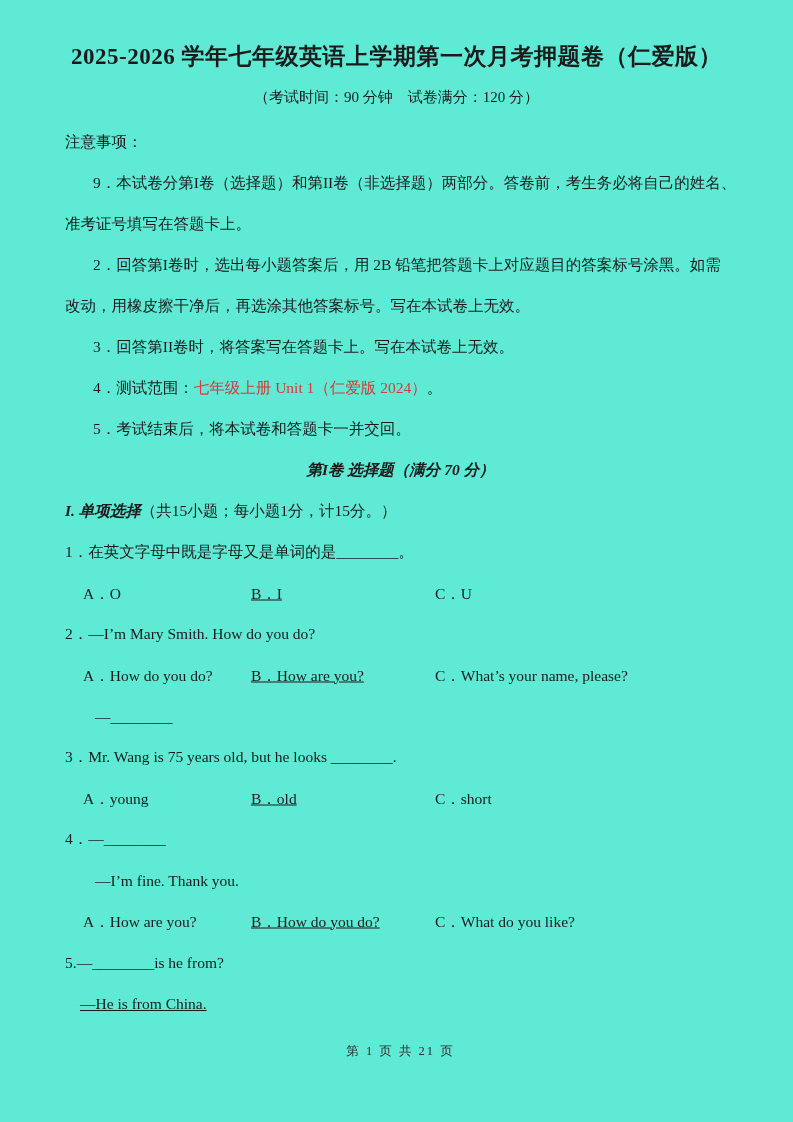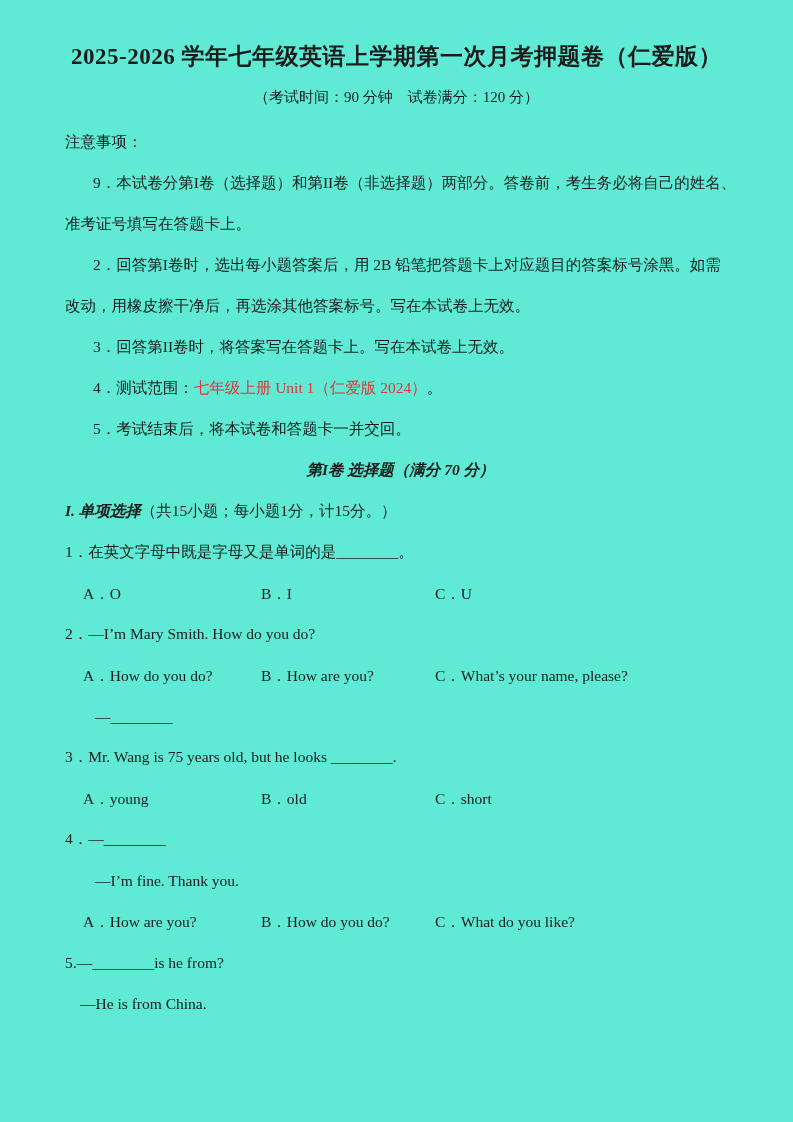--- a/index.html
+++ b/index.html
@@ -33,27 +33,27 @@
   .line {
     height: 41px;
     display: flex;
     align-items: center;
     font-size: 15.5px;
     white-space: nowrap;
   }
   .line.center { justify-content: center; }
   .indent-num { padding-left: 28px; }   
   .indent-dash { padding-left: 30px; }  
-  .indent-dash-sm { padding-left: 15px; }
+  .indent-dash-sm { padding-left: 15px; text-decoration: underline; }
   .bold { font-weight: bold; font-style: italic; }
   .red { color: #d93a3a; }
   .options { position: relative; }
   .options .opt { position: absolute; top: 50%; transform: translateY(-50%); }
   .opt.a { left: 18px; }
-  .opt.b { left: 196px; }
+  .opt.b { left: 186px; text-decoration: underline; }
   .opt.c { left: 370px; }
   .footer-line {
     height: 30px;
     display: flex; align-items: center; justify-content: center;
     font-size: 12.5px;
     color: #2e2e2e;
     letter-spacing: 2px;
     margin-top: 12px;
   }
 </style>
@@ -113,15 +113,16 @@
     <div class="line indent-dash">—I’m fine. Thank you.</div>
     <div class="line options">
       <span class="opt a">A．How are you?</span>
       <span class="opt b">B．How do you do?</span>
       <span class="opt c">C．What do you like?</span>
     </div>
 
     <div class="line">5.—________is he from?</div>
     <div class="line indent-dash-sm">—He is from China.</div>
 
+    <div class="footer-line">第 1 页 共 21 页</div>
 
   </div>
 </div>
 
 </body></html>

